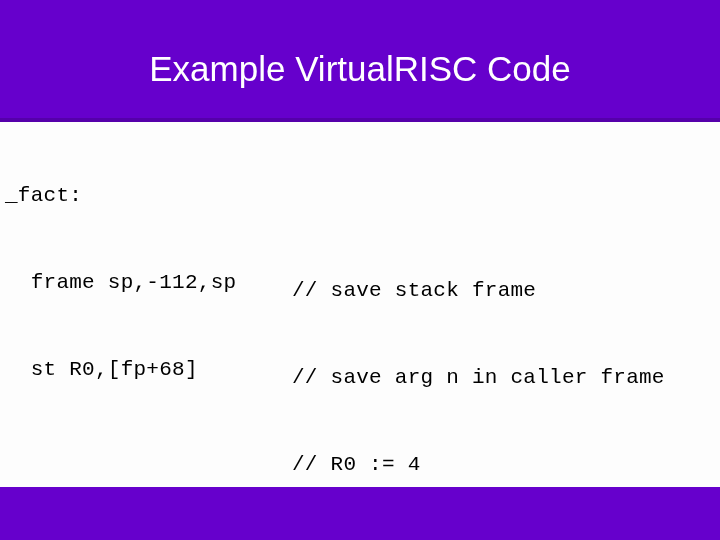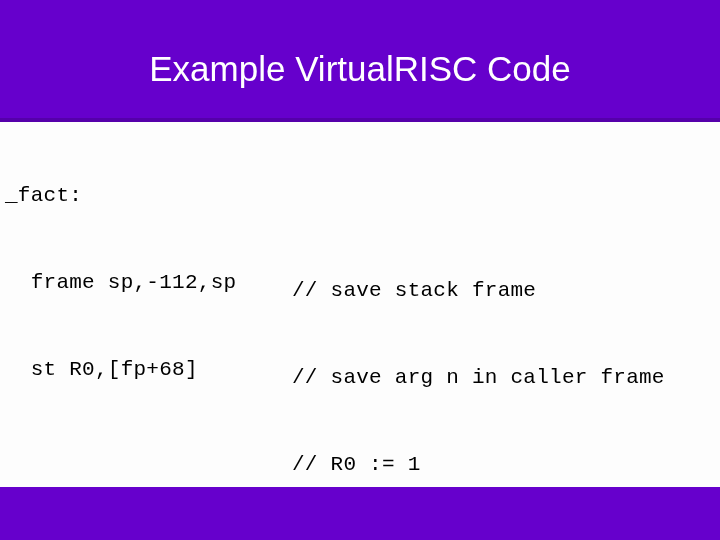--- a/index.html
+++ b/index.html
@@ -114,21 +114,21 @@
     </div>
     <div class="code-row">
       <span class="code-col">  frame sp,-112,sp</span>
       <span class="cmt-col">// save stack frame</span>
     </div>
     <div class="code-row">
       <span class="code-col">  st R0,[fp+68]</span>
       <span class="cmt-col">// save arg n in caller frame</span>
     </div>
     <div class="code-row">
-      <span class="cmt-col">// R0 := 1</span>
+      <span class="cmt-col">// R0 := 4</span>
     </div>
     <div class="code-row">
       <span class="code-col">  st R0,[fp-16]</span>
       <span class="cmt-col">// sum is in [fp-16]</span>
     </div>
     
     
     
     
     

